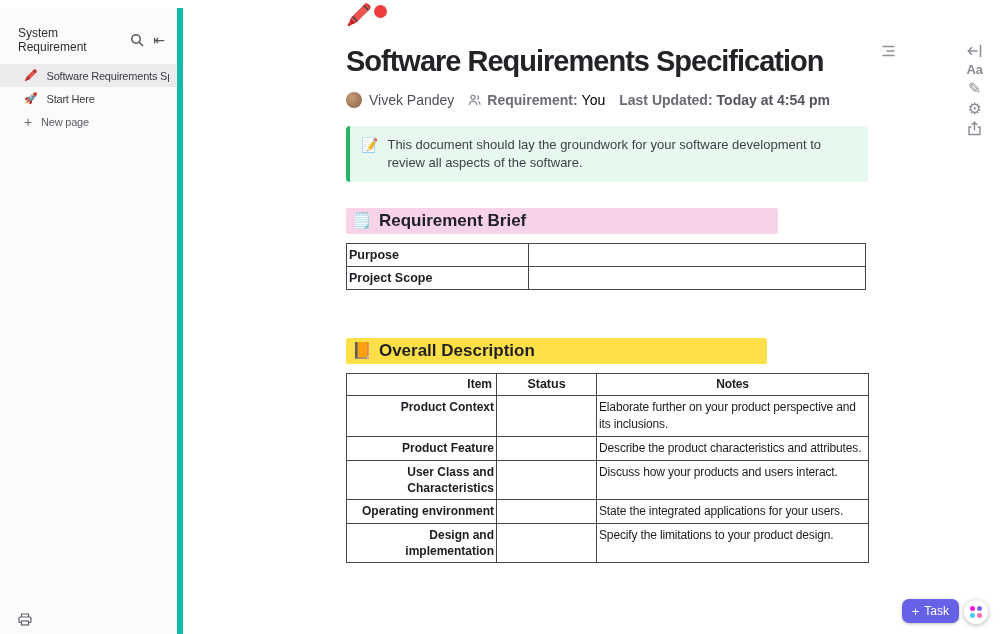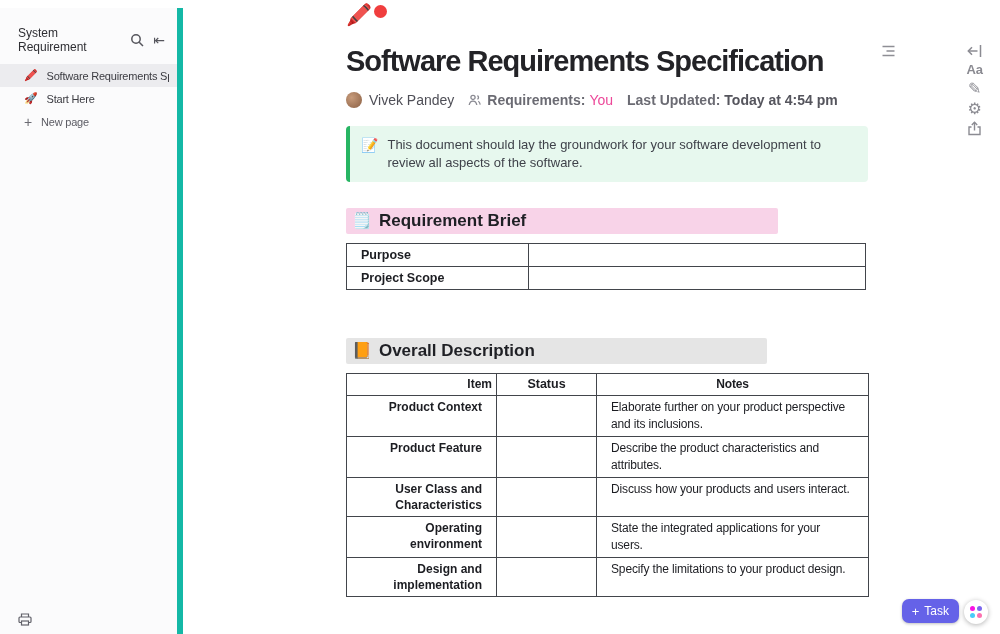--- a/index.html
+++ b/index.html
@@ -33,37 +33,37 @@
 
   h1.doc-title { margin-top:10px; font-size:29px; letter-spacing:-1px; font-weight:700;
     color:#232327; white-space:nowrap; line-height:38px; }
 
   .meta { display:flex; align-items:center; margin-top:12px; font-size:14px; color:#85858d; }
   .avatar { width:16px; height:16px; border-radius:50%;
     background:radial-gradient(circle at 35% 35%, #c79b7b, #8a5f43); margin-right:7px; }
   .author { color:#4f4f57; margin-right:14px; }
   .meta-ico { margin-right:6px; color:#8a8a92; display:flex; }
   .meta-strong { color:#6b6b73; font-weight:700; margin-right:4px; }
-  .meta-val { color:#ec4899; margin-right:14px; }
+  .meta-val { color:#000000; margin-right:14px; }
   .meta-val2 { color:#55555d; font-weight:700; }
 
   .callout { margin-top:18px; width:522px; background:#e7f8ee; border-left:4px solid #27b563;
     border-radius:4px; padding:10px 14px 10px 11px; display:flex; gap:9px;
     font-size:13px; color:#3f424a; line-height:1.38; }
   .callout-ico { font-size:14px; line-height:1.3; }
 
   .heading { margin-top:26px; font-size:17px; font-weight:700; color:#1f2025; }
   .hl { display:inline-block; padding:3px 6px; border-radius:2px; }
   .hl-pink { background:#f8d3e8; padding-right:252px; }
-  .hl-lav  { background:#e5e5e5; padding-right:232px; }
+  .hl-lav  { background:#fde047; padding-right:232px; }
   .heading .h-emo { margin-right:7px; font-size:16px; }
   .heading.second { margin-top:48px; }
 
   table { border-collapse:collapse; table-layout:fixed; margin-top:9px; }
-  td, th { border:1px solid #42454b; padding:3px 14px; font-size:12.5px;
+  td, th { border:1px solid #42454b; padding:3px 2px; font-size:12.5px;
     color:#1c1d22; vertical-align:top; line-height:16px; }
   .t-brief { width:520px; }
   .t-brief .c1 { width:182px; font-weight:700; }
   .t-overall { width:522px; }
   .t-overall th { font-weight:700; text-align:center; padding:2px 4px; }
   .t-overall .ci { width:150px; font-weight:700; font-size:12px;text-align:right; }
   .t-overall .cs { width:100px; }
   .t-overall .cn { width:272px; font-size:12px; letter-spacing:-0.15px; line-height:17px;margin-left:12px; }
 
   
@@ -137,21 +137,21 @@
     <div class="meta">
       <span class="avatar"></span>
       <span class="author">Vivek Pandey</span>
       <span class="meta-ico">
         <svg width="13" height="12" viewBox="0 0 13 12" fill="none" stroke="currentColor" stroke-width="1.3">
           <circle cx="5" cy="3.4" r="2.1"></circle>
             <path d="M1.2 11c.5-2.6 2-3.9 3.8-3.9s3.3 1.3 3.8 3.9"></path>
             <path d="M9.4 1.6a2.1 2.1 0 0 1 0 3.7M10.3 7.3c1 .6 1.6 1.8 1.9 3.4"></path>
         </svg>
       </span>
-      <span class="meta-strong">Requirements:</span>
+      <span class="meta-strong">Requirement:</span>
       <span class="meta-val">You</span>
       <span class="meta-strong">Last Updated:</span>
       <span class="meta-val2">Today at 4:54 pm</span>
     </div>
 
     <div class="callout">
       <span class="callout-ico">📝</span>
       <span>This document should lay the groundwork for your software development to review all aspects of the software.</span>
     </div>
 

